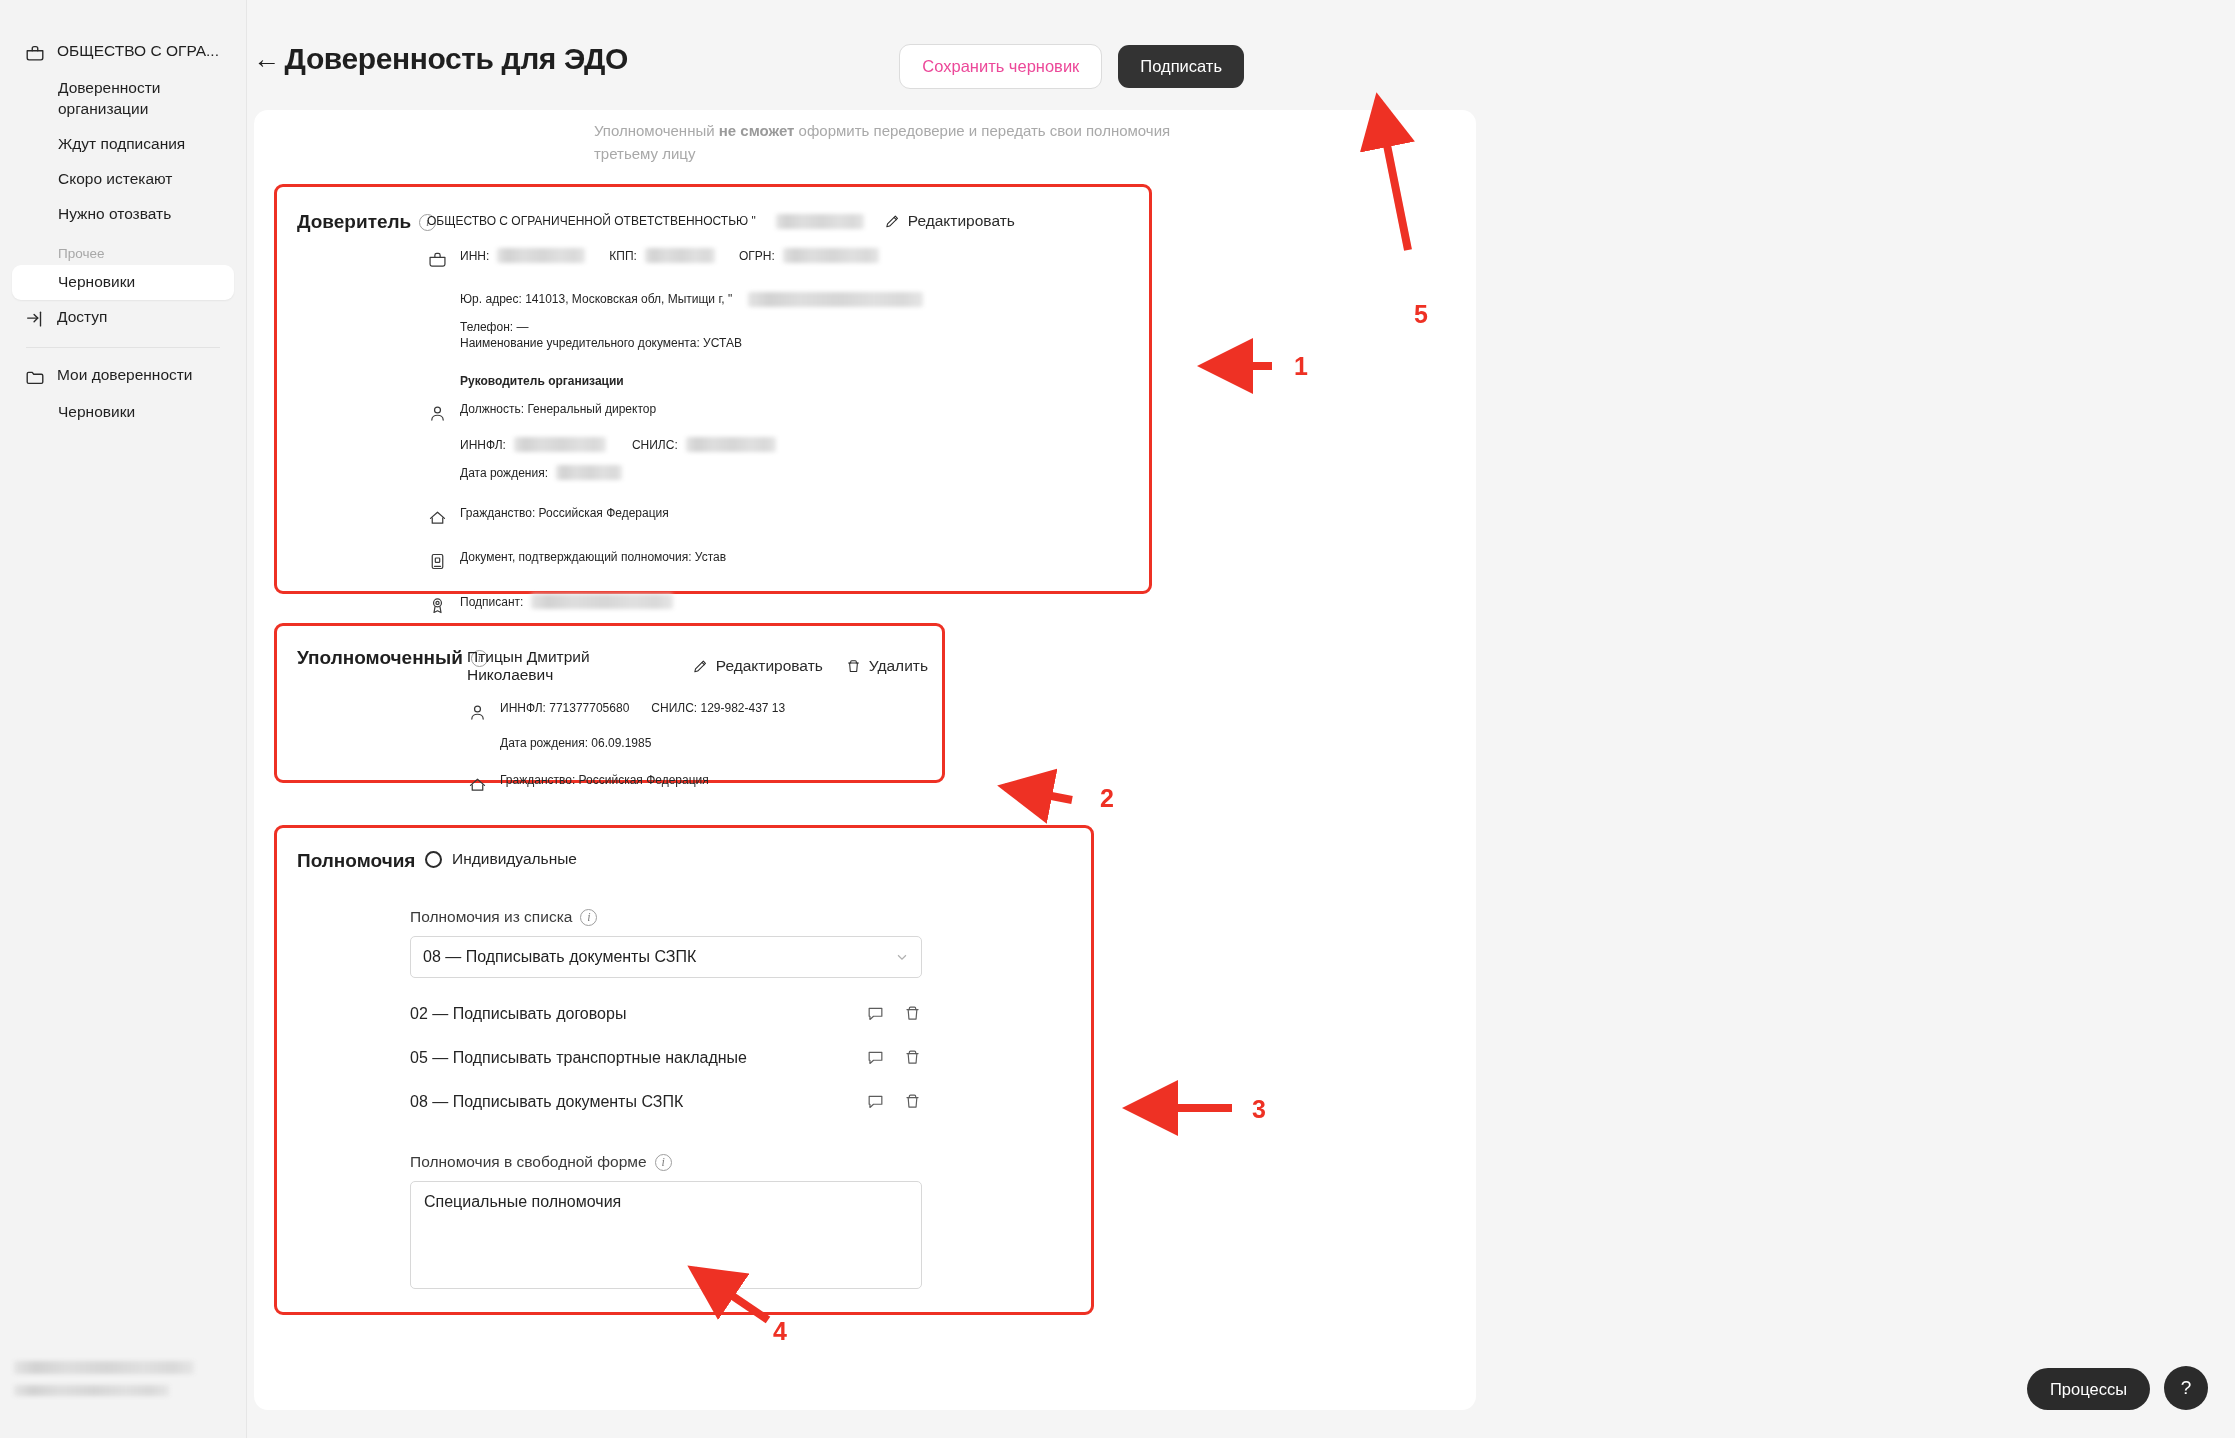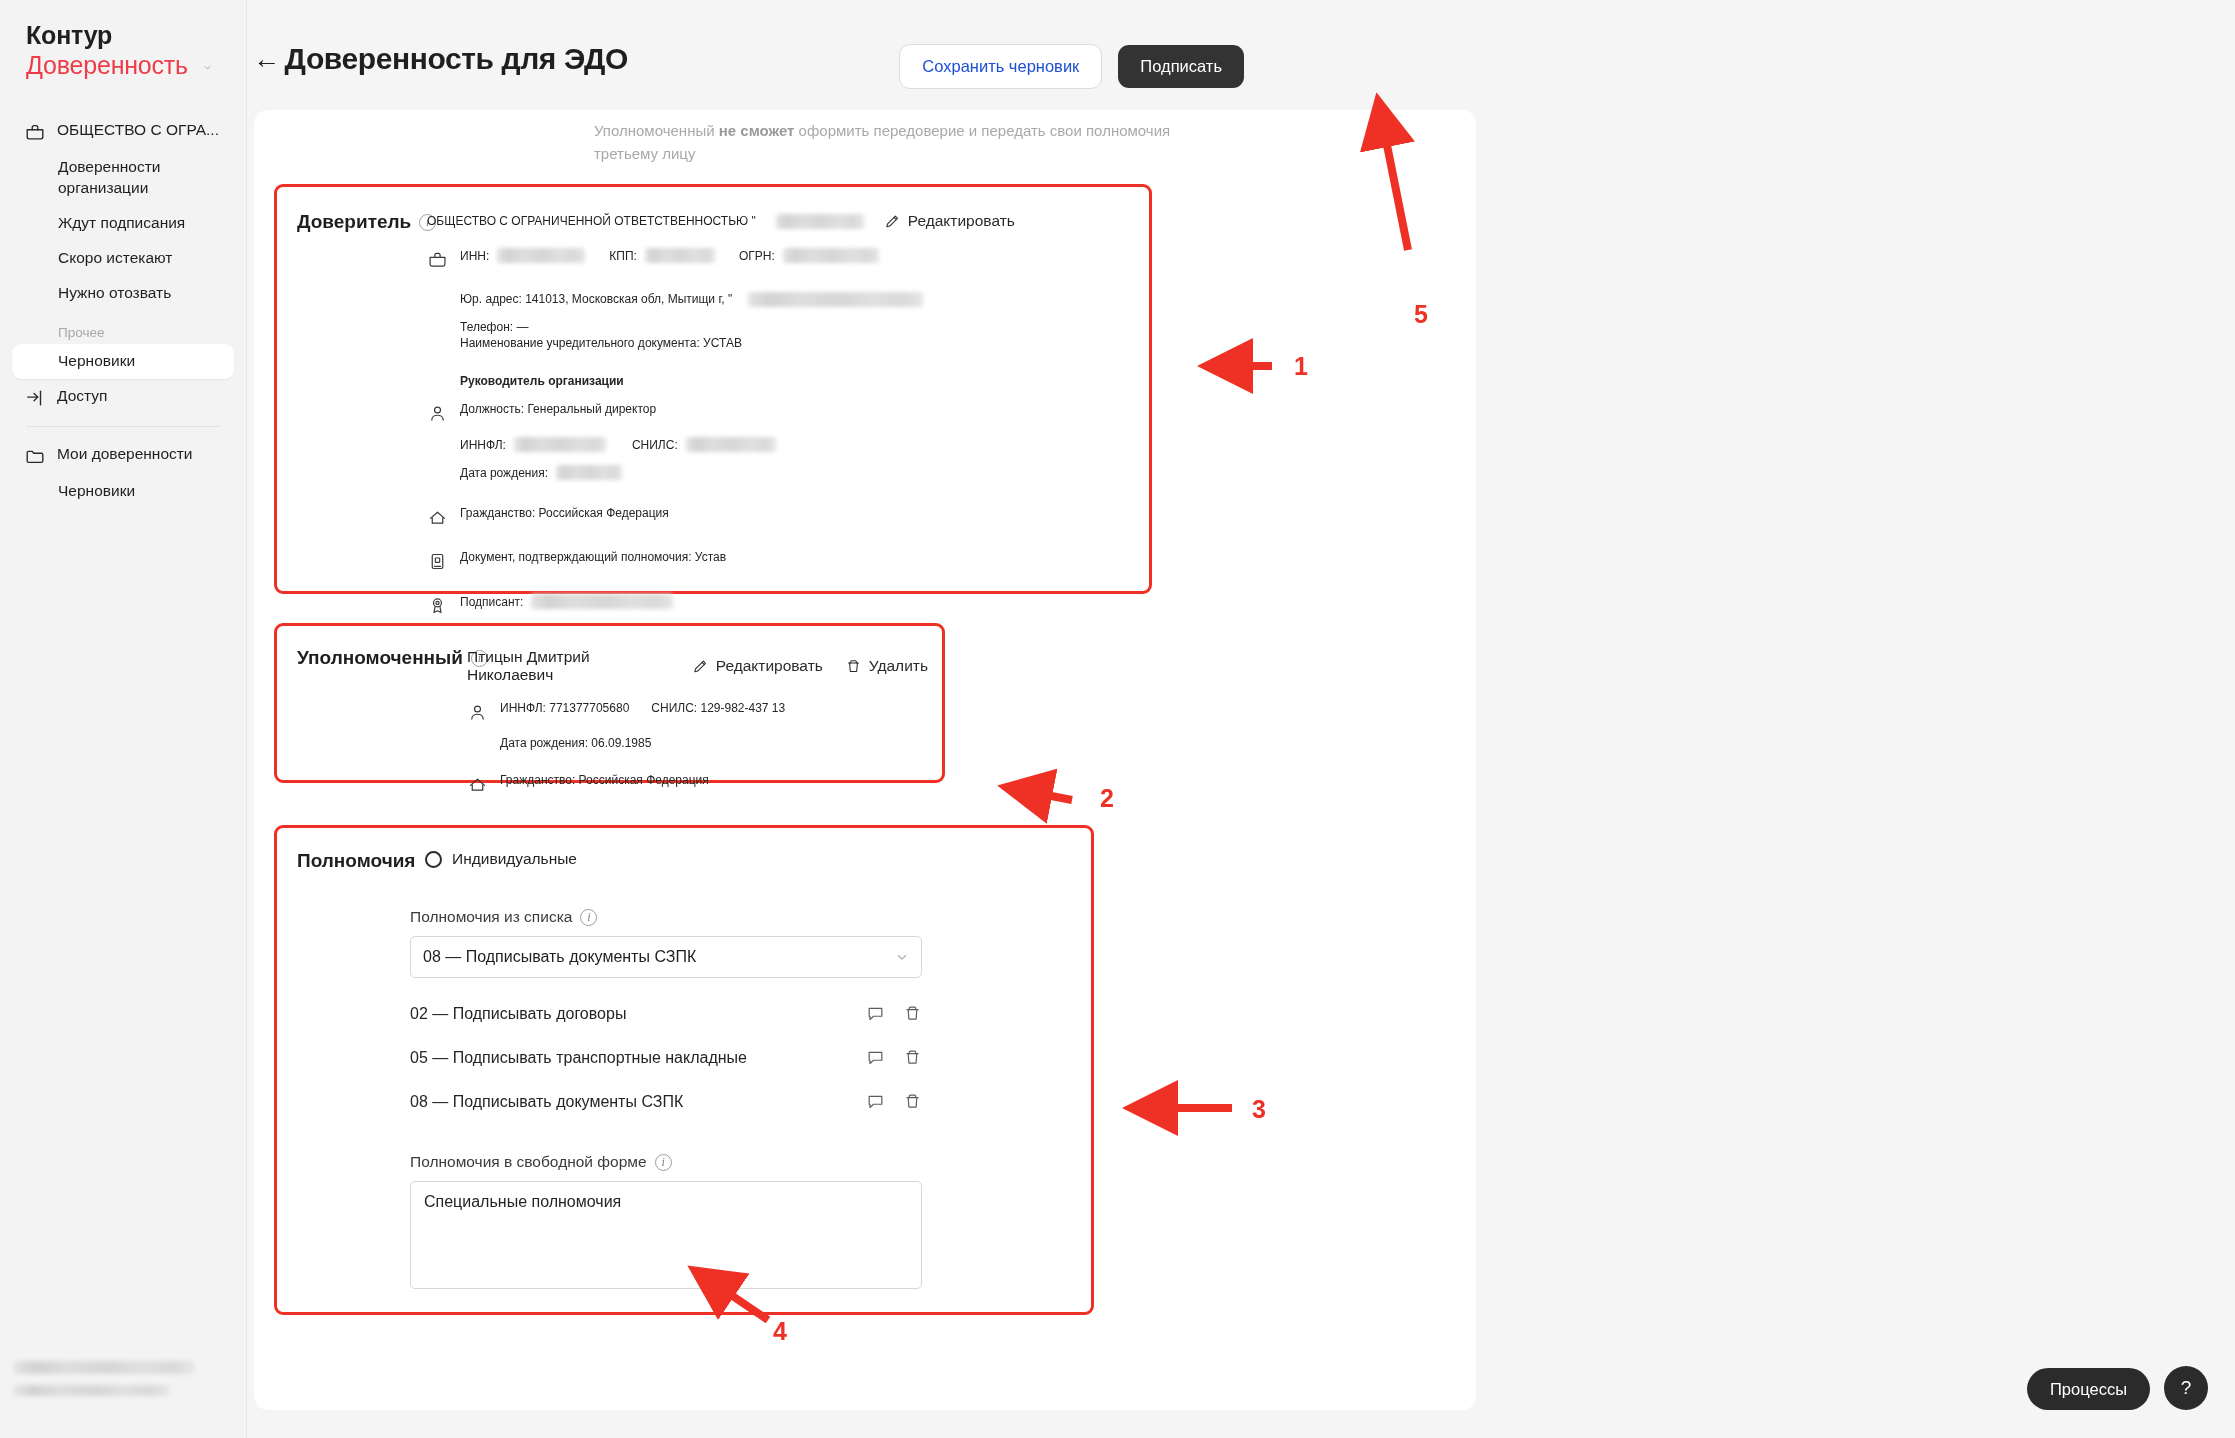--- a/index.html
+++ b/index.html
@@ -70,21 +70,21 @@
   }
   .back-arrow { font-size: 27px; font-weight: normal; margin-right: 3px; }
   .topbar-actions {
     position: absolute; right: 991px; top: 44px;
     display: flex; gap: 16px; align-items: center;
   }
   .btn {
     font-family: inherit; font-size: 16.5px; border-radius: 11px;
     padding: 13px 22px; cursor: pointer; line-height: 1; border: none;
   }
-  .btn-ghost { background: #fff; border: 1px solid #dcdcdc; color: #1d4ed8; }
+  .btn-ghost { background: #fff; border: 1px solid #dcdcdc; color: #ec4899; }
   .btn-dark { background: #333333; color: #fff; }
 
   
   .card {
     position: absolute; left: 254px; top: 110px;
     width: 1222px; height: 1300px;
     background: #fff; border-radius: 14px;
   }
   .notice {
     position: absolute; left: 340px; top: 10px; width: 600px;
@@ -164,29 +164,20 @@
     width: 44px; height: 44px; border-radius: 50%; background: #2b2b2b; color: #fff;
     display: flex; align-items: center; justify-content: center; font-size: 19px; cursor: pointer;
   }
 </style>
 </head>
 <body>
 
 <div id="app">
 
   <aside class="sidebar">
-    <div class="brand">
-      <div class="brand-top">Контур</div>
-      <div class="brand-row">
-        <div class="brand-sub">Доверенность</div>
-        <svg class="chev-small" width="15" height="15" viewBox="0 0 16 16" fill="none" stroke="#9b9b9b" stroke-width="1.6">
-            <path d="M3.5 6 L8 10.5 L12.5 6"></path>
-          </svg>
-      </div>
-    </div>
 
     <nav class="nav">
       <div class="nav-item">
         <svg class="nav-icon" viewBox="0 0 24 24" fill="none" stroke="currentColor" stroke-width="1.5" stroke-linecap="round" stroke-linejoin="round">
           <path d="M3.5 9.5h17v8a2 2 0 0 1-2 2h-13a2 2 0 0 1-2-2z"></path>
             <path d="M9 9.5V7a2 2 0 0 1 2-2h2a2 2 0 0 1 2 2v2.5"></path>
         </svg>
         <span>ОБЩЕСТВО С ОГРА...</span>
       </div>
 

